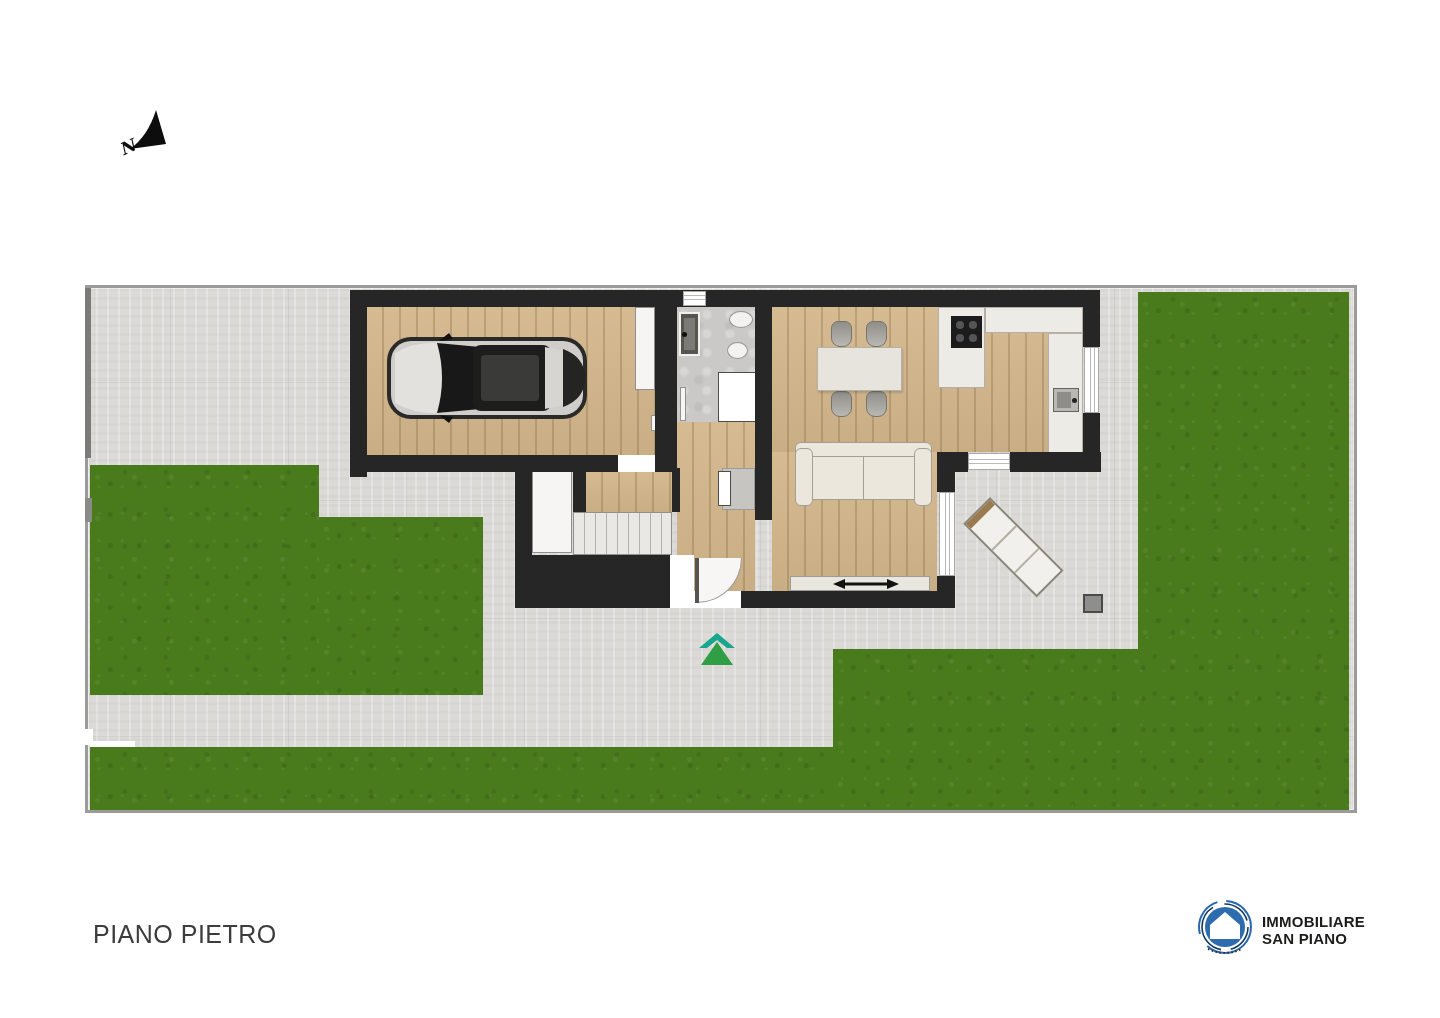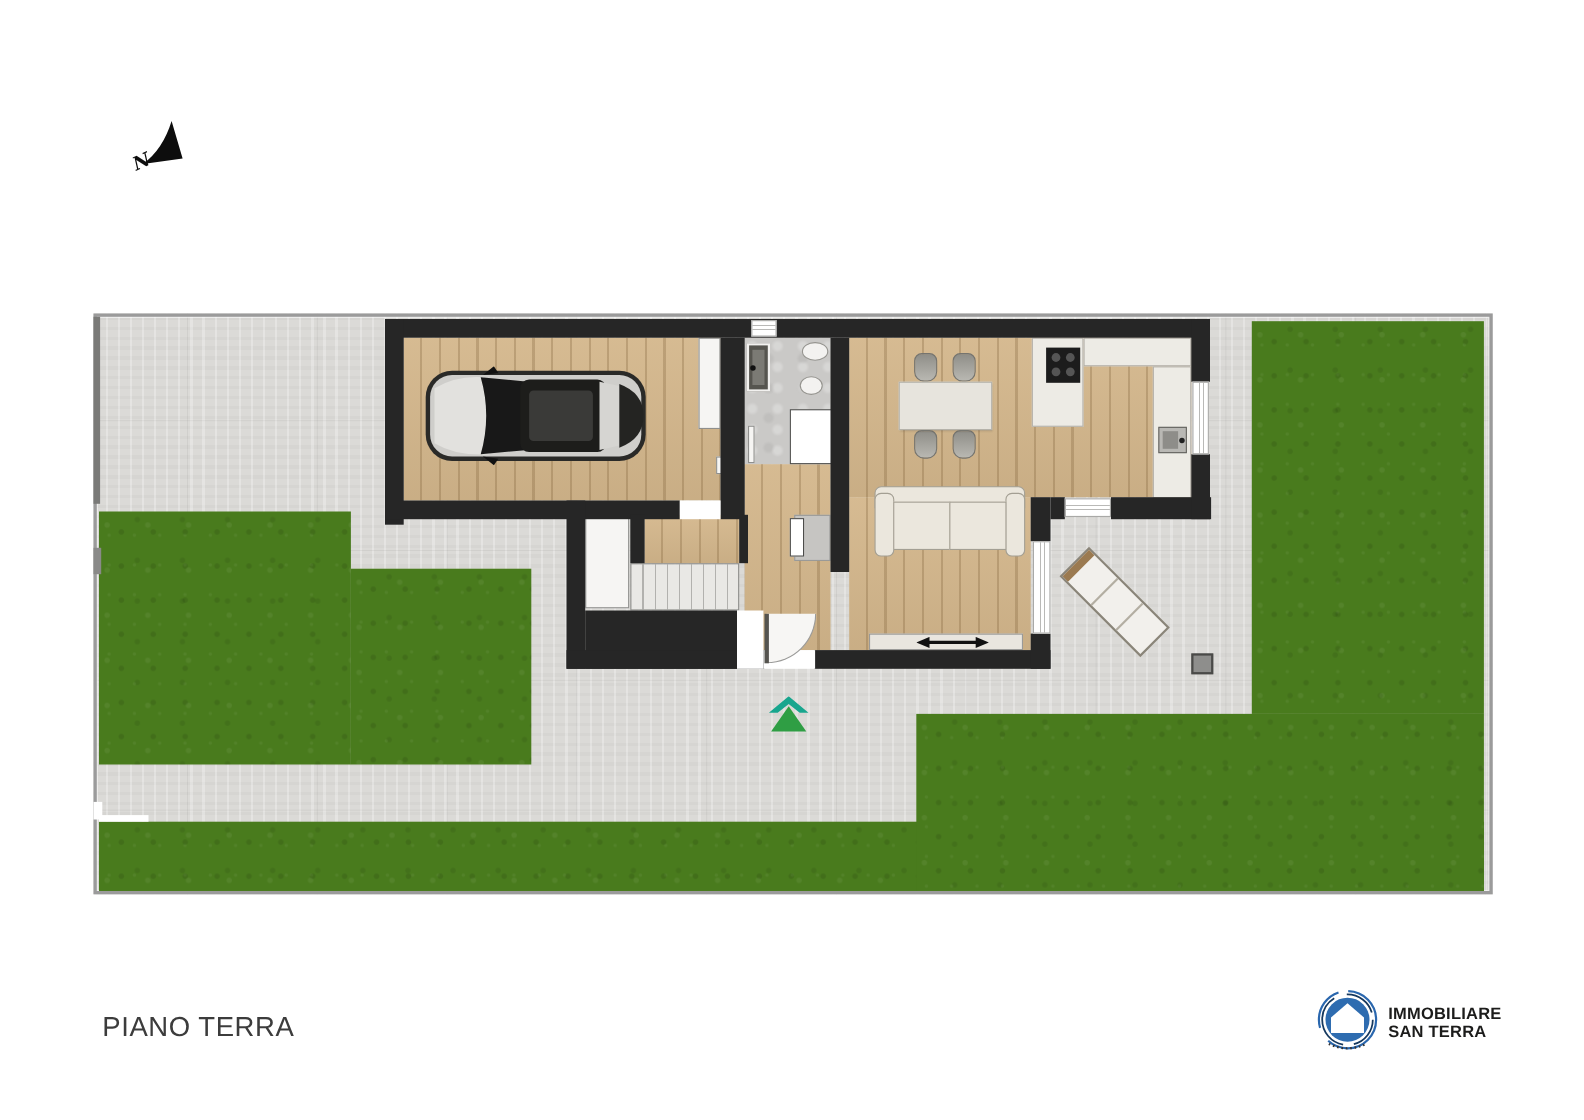--- a/index.html
+++ b/index.html
@@ -187,29 +187,29 @@
       <div class="abs" style="left:68px;top:0;width:2px;height:34px;background:#b3aea2"></div>
     </div>
     <div class="abs" style="left:998px;top:309px;width:20px;height:19px;background:#8e8e8c;border:2px solid #4a4a48;box-sizing:border-box"></div>
 
     <svg class="abs" style="left:613px;top:348px;width:38px;height:36px" viewBox="0 0 38 36">
       <polygon points="19,0 37,15 29,15 19,7 9,15 1,15" fill="#18a68e"></polygon>
       <polygon points="19,9 35,32 3,32" fill="#2f9e44"></polygon>
     </svg>
   </div>
 
-  <div id="floor-title" class="abs">PIANO TERRA</div>
+  <div id="floor-title" class="abs">PIANO PIETRO</div>
 
   <div id="logo" class="abs">
     <svg style="width:58px;height:62px" viewBox="0 0 58 62">
       <circle cx="29" cy="28" r="26" fill="none" stroke="#2a67ae" stroke-width="2" stroke-dasharray="60 14 40 9"></circle>
       <circle cx="29" cy="28" r="23" fill="none" stroke="#16395f" stroke-width="1.6" stroke-dasharray="30 10 55 12"></circle>
       <circle cx="29" cy="28" r="20" fill="#2e6cb0"></circle>
       <polygon points="29,13 44,26 44,40 14,40 14,26" fill="#ffffff"></polygon>
       <path d="M12 50 Q29 58 46 50" fill="none" stroke="#333" stroke-width="2" stroke-dasharray="1.5 2.5"></path>
     </svg>
     <div id="logo-text">
       <div>IMMOBILIARE</div>
-      <div>SAN TERRA</div>
+      <div>SAN PIANO</div>
     </div>
   </div>
 
 </div>
 
 </body></html>

